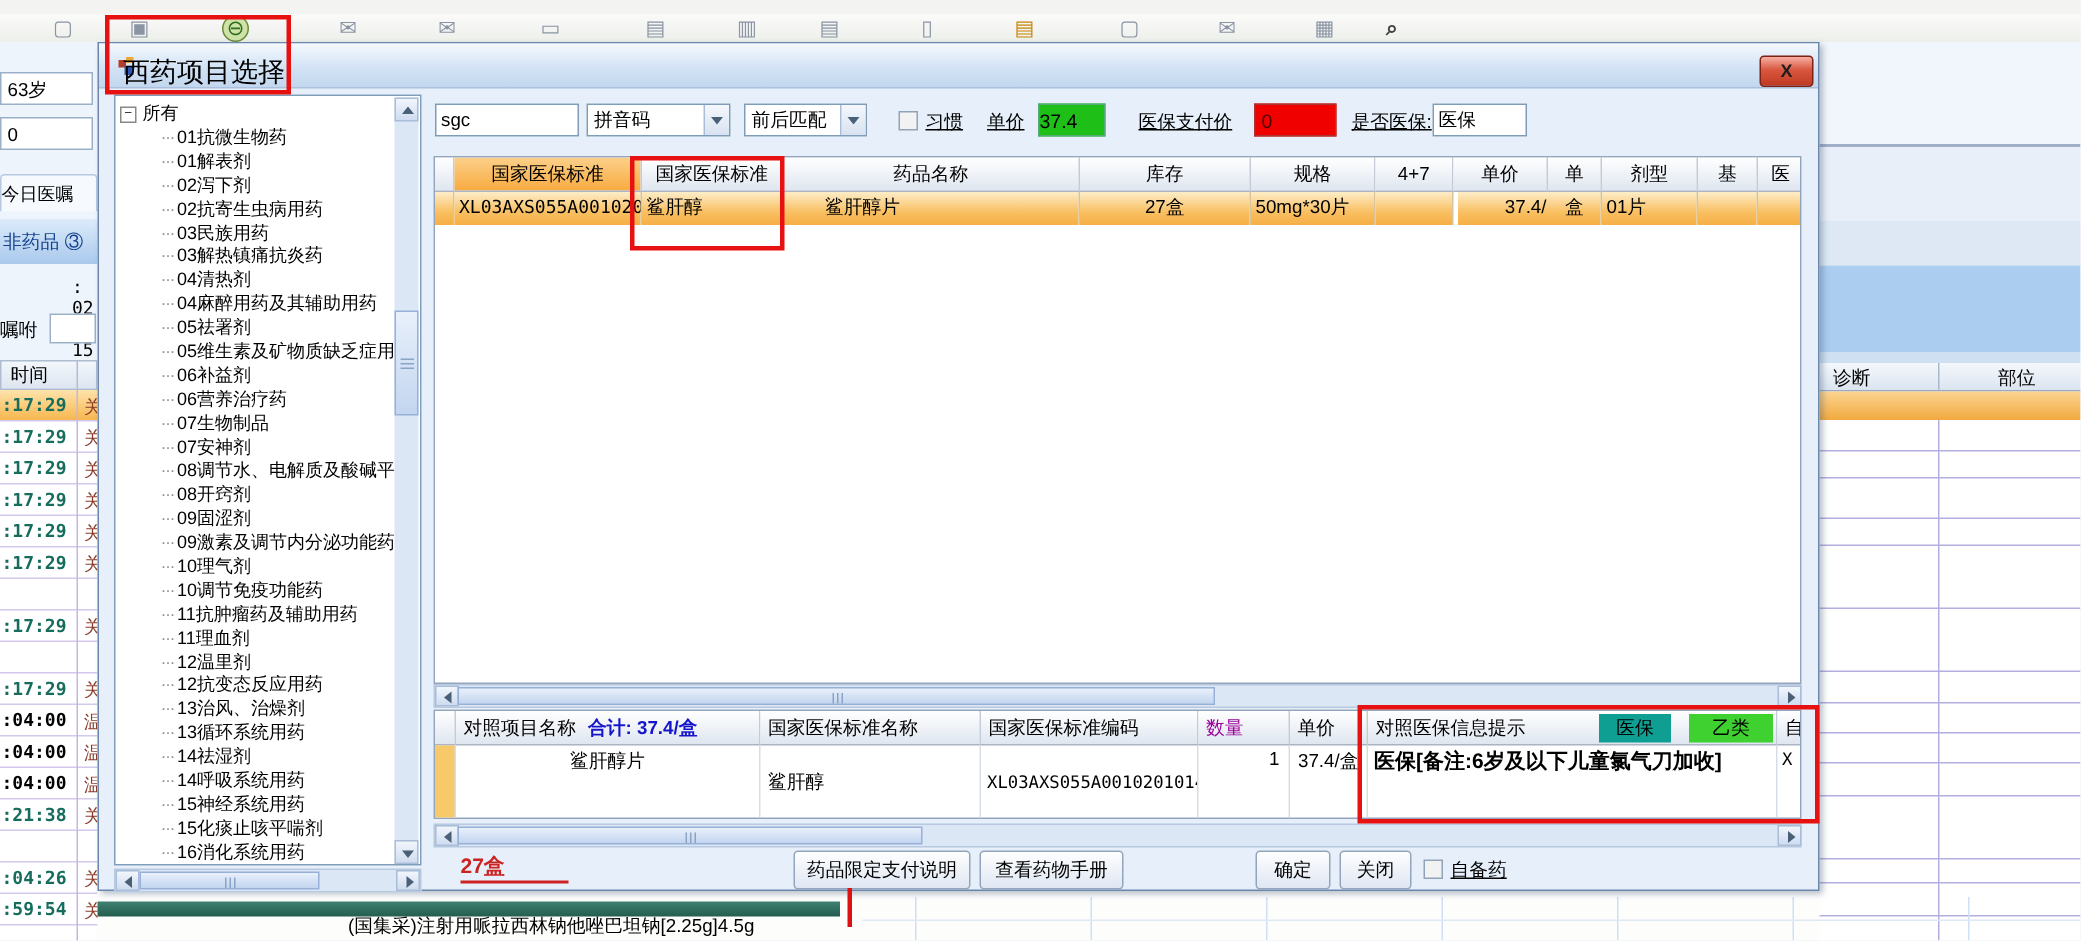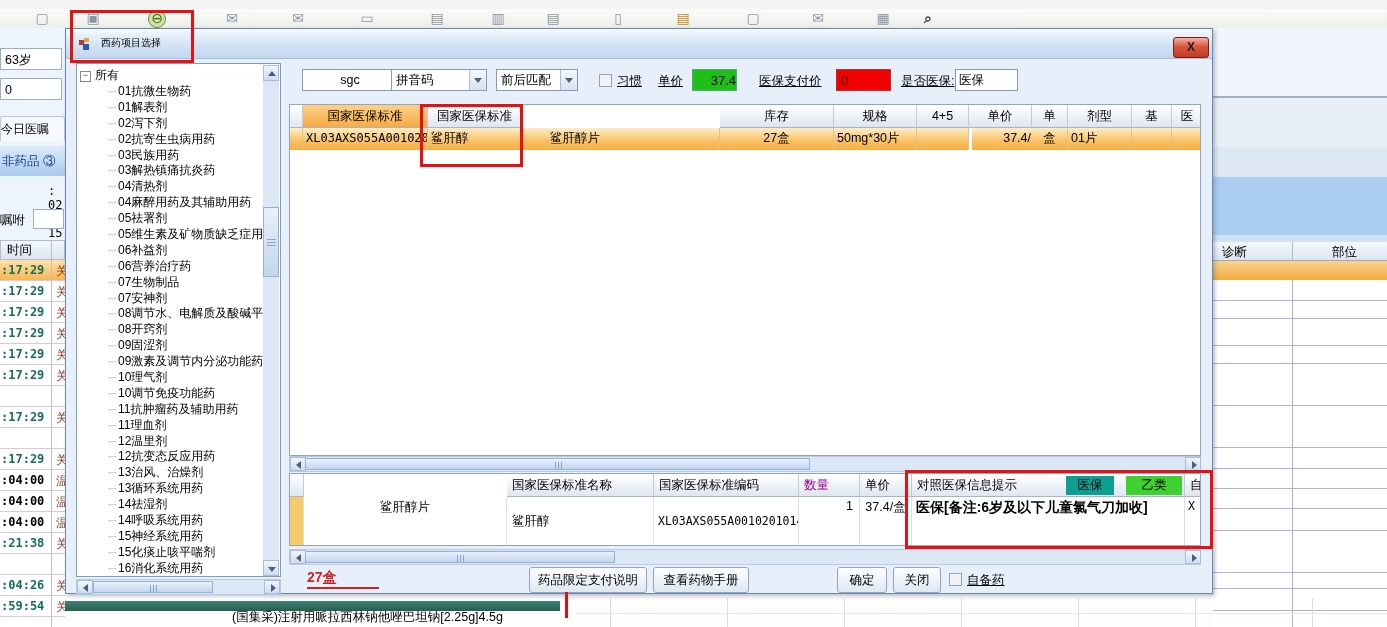--- a/index.html
+++ b/index.html
@@ -59,21 +59,21 @@
   .bvl{position:absolute;top:598px;width:1px;height:29px;background:#cfe0f4;}
   #bhl{left:575px;top:613px;width:812px;height:1px;background:#dfe9f6;}
 
   
   #dialog{left:65px;top:28px;width:1148px;height:566px;background:#e7f0fa;border:1px solid #6b87ad;box-sizing:border-box;z-index:10;box-shadow:2px 2px 4px rgba(60,80,110,.35);}
   #titlebar{position:absolute;left:0;top:0;width:1146px;height:30px;background:linear-gradient(#f4f9fe,#d3e3f5 55%,#c2d7ee);border-bottom:1px solid #aac0dc;box-sizing:border-box;}
   #form-icon{position:absolute;left:13px;top:9px;width:13px;height:13px;}
   #form-icon .sq1{position:absolute;left:0;top:2px;width:5px;height:5px;background:#b43c2c;}
   #form-icon .sq2{position:absolute;left:4px;top:6px;width:6px;height:6px;background:#2c58b4;}
   #form-icon .sq3{position:absolute;left:5px;top:0;width:5px;height:4px;background:#e8a83c;}
-  #dlg-title{position:absolute;left:35px;top:7px;font-size:10px;}
+  #dlg-title{position:absolute;left:16px;top:7px;font-size:18px;}
   #dlg-close{position:absolute;left:1107px;top:8px;width:34px;height:19px;background:linear-gradient(#f5b0a4,#d9573f 45%,#c03a22);border:1px solid #7e2012;border-radius:3px;color:#1d1d1d;font-weight:bold;font-size:12px;text-align:center;line-height:18px;}
 
   
   #tree{position:absolute;left:10px;top:34px;width:205px;height:514px;background:#fff;border:1px solid #7f9db9;box-sizing:border-box;}
   #tree-root{position:absolute;left:3px;top:3px;font-size:12px;white-space:nowrap;}
   #root-box{display:inline-block;width:9px;height:9px;border:1px solid #888;line-height:7px;font-size:9px;text-align:center;color:#333;margin-right:4px;vertical-align:1px;background:#fff;}
   #tree-items{position:absolute;left:0;top:20px;right:17px;bottom:0;overflow:hidden;}
   .titem{height:15.9px;line-height:15.9px;font-size:12px;padding-left:30px;white-space:nowrap;}
   .titem::before{content:"\00B7\00B7\00B7";color:#999;margin-right:2px;letter-spacing:-1px;}
   
@@ -92,21 +92,21 @@
   #tree-hscroll{left:10px;top:550px;width:205px;}
   #hscroll1{left:223px;top:427px;width:912px;}
   #hscroll2{left:223px;top:520px;width:912px;}
 
   
   .inp{position:absolute;height:22px;background:#fff;border:1px solid #7f9db9;box-sizing:border-box;font-size:12.5px;padding:2px 3px;font-family:"Liberation Sans",sans-serif;}
   .combo{position:absolute;height:22px;background:#fff;border:1px solid #7f9db9;box-sizing:border-box;font-size:12.5px;line-height:20px;padding-left:4px;}
   .combo .cbtn{position:absolute;right:0;top:0;width:16px;height:20px;background:linear-gradient(#f4f8fd,#d8e2f0);border-left:1px solid #a9bdd9;}
   .lbl{position:absolute;font-size:12.5px;white-space:nowrap;text-decoration:underline;}
   .cbox{position:absolute;width:13px;height:13px;background:#f2f2f2;border:1px solid #8fa3bb;box-sizing:border-box;}
-  #price-box{position:absolute;left:626px;top:40px;width:45px;height:22px;text-align:right;line-height:22px;font-size:13px;border:1px solid #5a7;box-sizing:border-box;}
+  #price-box{position:absolute;left:626px;top:40px;width:45px;height:22px;text-align:left;line-height:22px;font-size:13px;border:1px solid #5a7;box-sizing:border-box;}
   #inspay-box{position:absolute;left:770px;top:40px;width:55px;height:22px;line-height:22px;font-size:13px;color:#4a0000;padding-left:4px;border:1px solid #a33;box-sizing:border-box;}
 
   
   #mtable{position:absolute;left:223px;top:75px;width:912px;height:352px;background:#fff;border:1px solid #93a5bd;box-sizing:border-box;overflow:hidden;}
   .mh{position:absolute;top:0;height:23px;background:linear-gradient(#ffffff,#dfe6f0);border-right:1px solid #c5cbd6;border-bottom:1px solid #aab4c4;box-sizing:border-box;font-size:12.5px;text-align:center;line-height:22px;overflow:hidden;white-space:nowrap;}
   .mh.orange{background:linear-gradient(#fcd089,#f8ab41);}
   .mrow{position:absolute;top:23px;height:22px;background:linear-gradient(#fdedc8,#f9c063 60%,#f6ae44);border-right:1px solid #d8c49a;box-sizing:border-box;font-size:12.5px;line-height:21px;overflow:hidden;white-space:nowrap;padding:0 3px;}
 
   
   #dtable{position:absolute;left:223px;top:444px;width:912px;height:73px;background:#fff;border:1px solid #93a5bd;box-sizing:border-box;overflow:hidden;}
@@ -336,43 +336,44 @@
         <span class="tri left"></span>
       </div>
     <div class="sthumb" style="left:16px;top:1px;width:120px;height:12px">
         <span class="griph"></span>
       </div>
     <div class="sbtn" style="left:187px;top:0;height:14px">
         <span class="tri right"></span>
       </div>
   </div>
 
-  <input class="inp" style="left: 236px; top: 40px; width: 96px; text-align: center;" value="sgc">
+  <input class="inp" style="left: 224px; top: 40px; width: 96px;" value="sgc">
   <div class="combo" style="left:325px;top:40px;width:96px"><span>拼音码</span><span class="cbtn">
         <span class="tri down" style="left:4px;top:8px"></span>
       </span></div>
   <div class="combo" style="left:430px;top:40px;width:82px"><span>前后匹配</span><span class="cbtn">
         <span class="tri down" style="left:4px;top:8px"></span>
       </span></div>
   <div class="cbox" style="left:533px;top:45px"></div>
   <span class="lbl" style="left:551px;top:44px">习惯</span>
   <span class="lbl" style="left:592px;top:44px">单价</span>
   <div id="price-box" style="background:#1ebf17">37.4</div>
   <span class="lbl" style="left:693px;top:44px">医保支付价</span>
   <div id="inspay-box" style="background:#f10000">0</div>
   <span class="lbl" style="left:835px;top:44px">是否医保:</span>
   <input class="inp" style="left: 889px; top: 40px; width: 63px;" value="医保">
 
   <div id="mtable">
     <div class="mh" style="left:0;width:13px"></div>
     <div class="mh orange" style="left:13px;width:125px">国家医保标准</div>
     <div class="mh" style="left:138px;width:94px">国家医保标准</div>
+    <div class="mh" style="left:232px;width:198px">药品名称</div>
     <div class="mh" style="left:430px;width:114px">库存</div>
     <div class="mh" style="left:544px;width:83px">规格</div>
-    <div class="mh" style="left:627px;width:52px">4+5</div>
+    <div class="mh" style="left:627px;width:52px">4+7</div>
     <div class="mh" style="left:679px;width:63px">单价</div>
     <div class="mh" style="left:742px;width:36px">单</div>
     <div class="mh" style="left:778px;width:64px">剂型</div>
     <div class="mh" style="left:842px;width:40px">基</div>
     <div class="mh" style="left:882px;width:30px;border-right:none">医</div>
 
     <div class="mrow" style="left:0;width:13px"></div>
     <div class="mrow mono" style="left:13px;width:125px;font-size:12px">XL03AXS055A0010201014</div>
     <div class="mrow" style="left:138px;width:94px">鲨肝醇</div>
     <div class="mrow" style="left:232px;width:198px;padding-left:28px">鲨肝醇片</div>
@@ -393,20 +394,21 @@
     <div class="sthumb" style="left:15px;top:1px;width:505px;height:12px">
         <span class="griph"></span>
       </div>
     <div class="sbtn" style="left:895px;top:0;height:14px">
         <span class="tri right"></span>
       </div>
   </div>
 
   <div id="dtable">
     <div class="dh" style="left:0;width:14px"></div>
+    <div class="dh" style="left:14px;width:203px"><span>对照项目名称</span><span id="total-lbl">合计: 37.4/盒</span></div>
     <div class="dh" style="left:217px;width:147px">国家医保标准名称</div>
     <div class="dh" style="left:364px;width:145px">国家医保标准编码</div>
     <div class="dh" id="qty-head" style="left:509px;width:61px">数量</div>
     <div class="dh" style="left:570px;width:52px">单价</div>
     <div class="dh" style="left:622px;width:273px">
       <span>对照医保信息提示</span>
       <span class="badge" style="left:154px;width:48px;background:#0f9e92">医保</span>
       <span class="badge" style="left:214px;width:56px;background:#3ed130">乙类</span>
     </div>
     <div class="dh" style="left:895px;width:17px;border-right:none">自</div>

